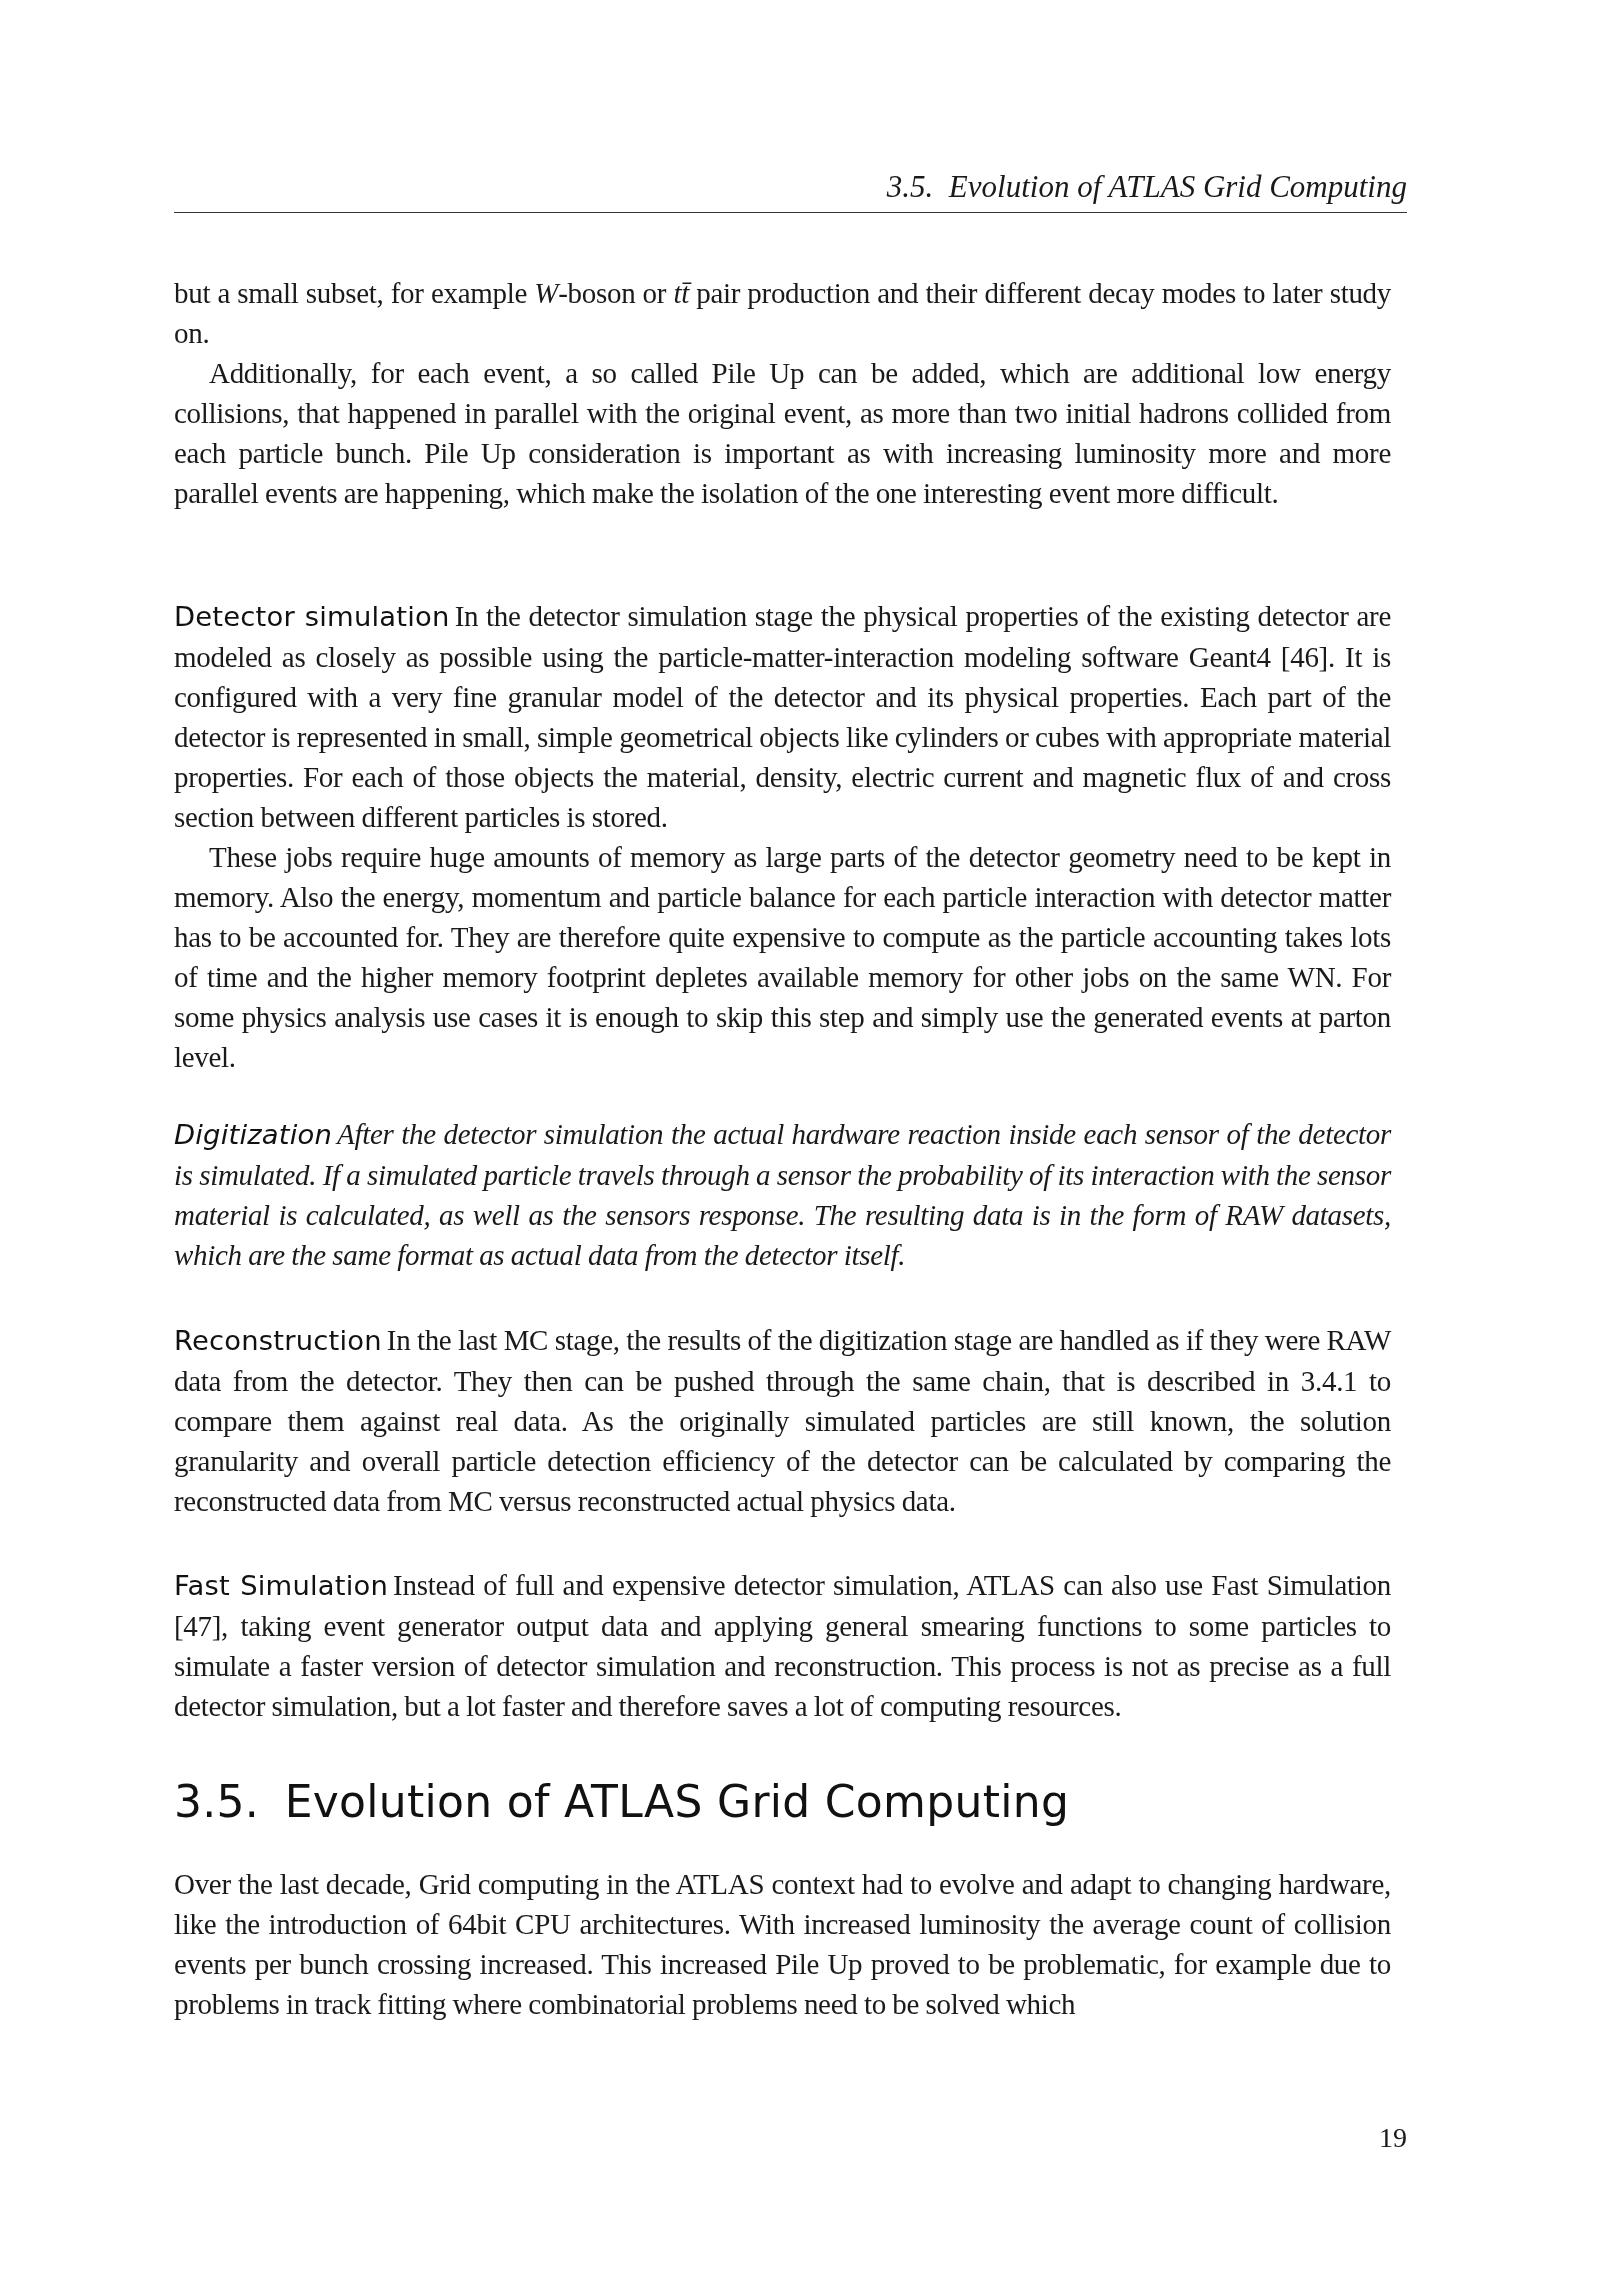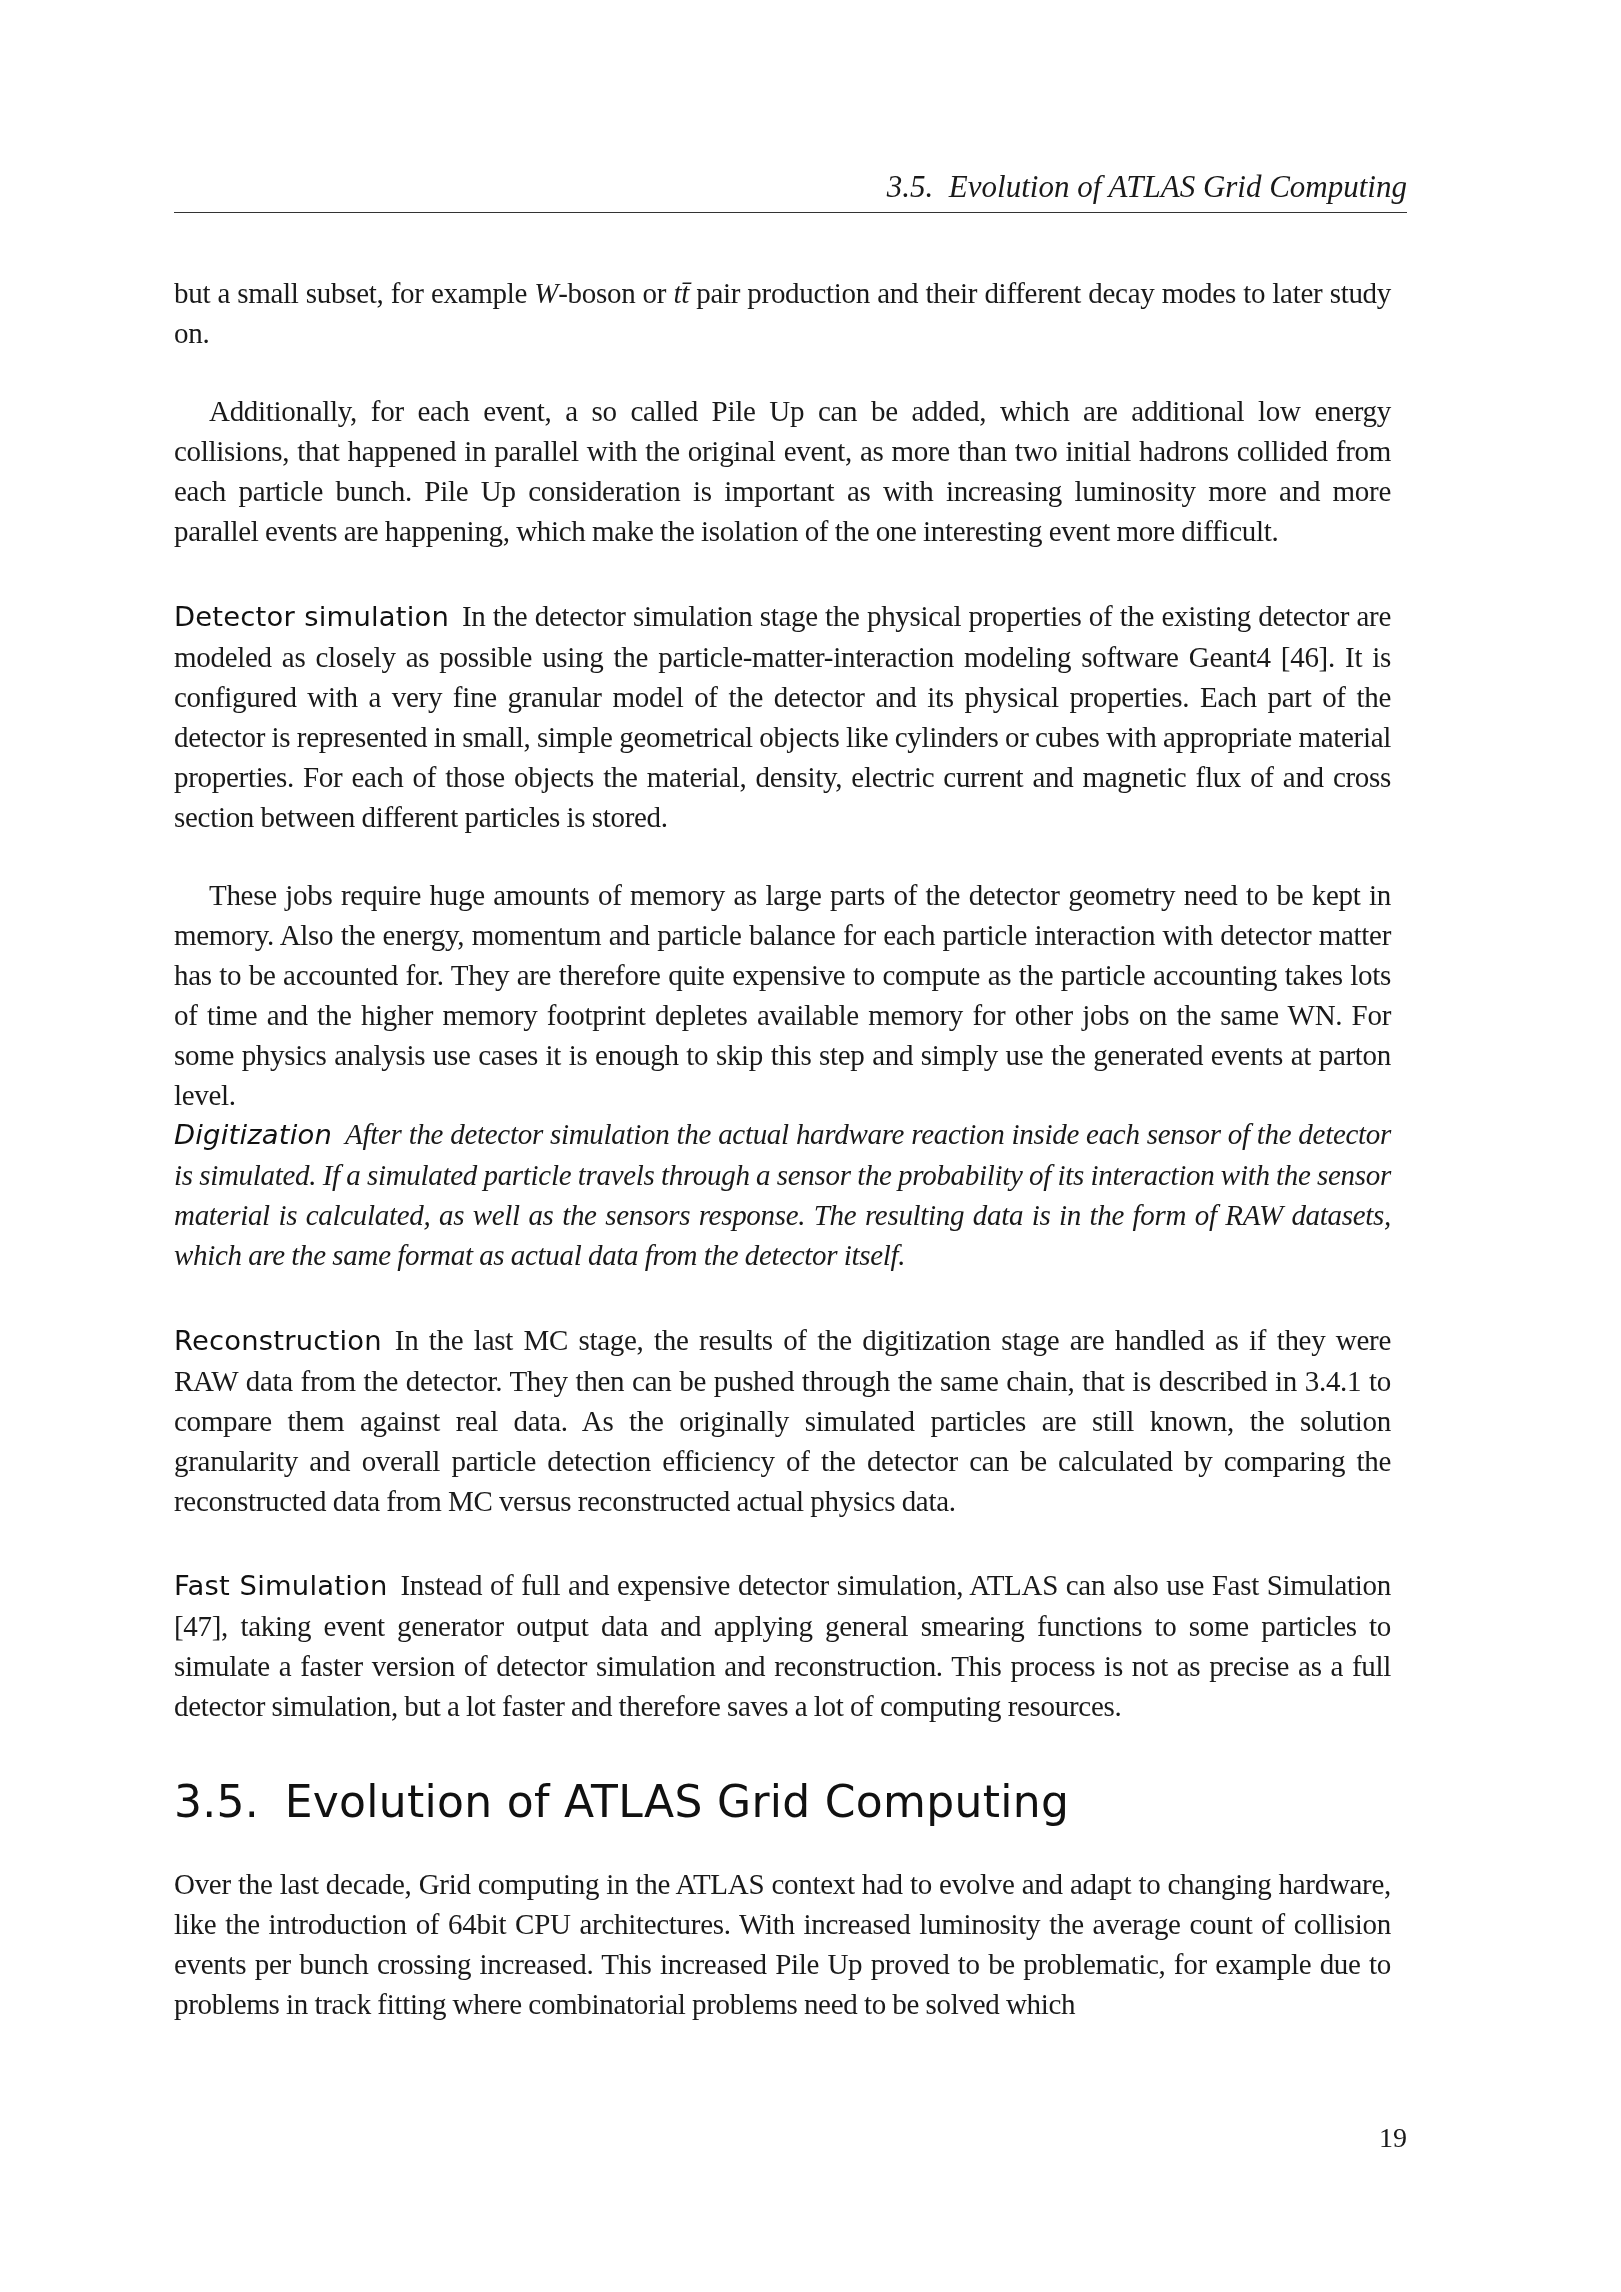--- a/index.html
+++ b/index.html
@@ -8,25 +8,25 @@
     .running-head {
       position: absolute; top: 167px; right: 0; left: 0;
       text-align: right; font-family: "Liberation Serif", serif; font-style: italic;
       font-size: 31px; line-height: 39px; color: #1a1a1a;
     }
     .head-rule { position: absolute; top: 212px; left: 0; right: 0; height: 0; border-top: 1.5px solid #333; }
     .body-text {
       font-family: "Liberation Serif", serif; font-size: 29px; line-height: 40px;
       text-align: justify; margin: 0; letter-spacing: -0.3px; word-spacing: -0.5px;
     }
-    .indent { text-indent: 35px; margin-top: 38px; }
+    .indent { text-indent: 35px; }
     .block { position: absolute; left: 0; right: 16px; }
     .para-title {
       font-family: "DejaVu Sans", sans-serif; font-weight: normal; font-size: 27.4px;
-      margin-right: 13px; letter-spacing: 0.2px; color: #111;
+      margin-right: 5px; letter-spacing: 0.2px; color: #111;
     }
     .math { font-style: italic; }
     .section-heading {
       font-family: "DejaVu Sans", sans-serif; font-size: 44px; line-height: 55px;
       font-weight: normal; margin: 0; color: #111; letter-spacing: 0.3px;
     }
     .section-heading .num { margin-right: 25.5px; }
     .page-number {
       position: absolute; top: 2120px; right: 0; font-family: "Liberation Serif", serif;
       font-size: 28px; line-height: 35px;

